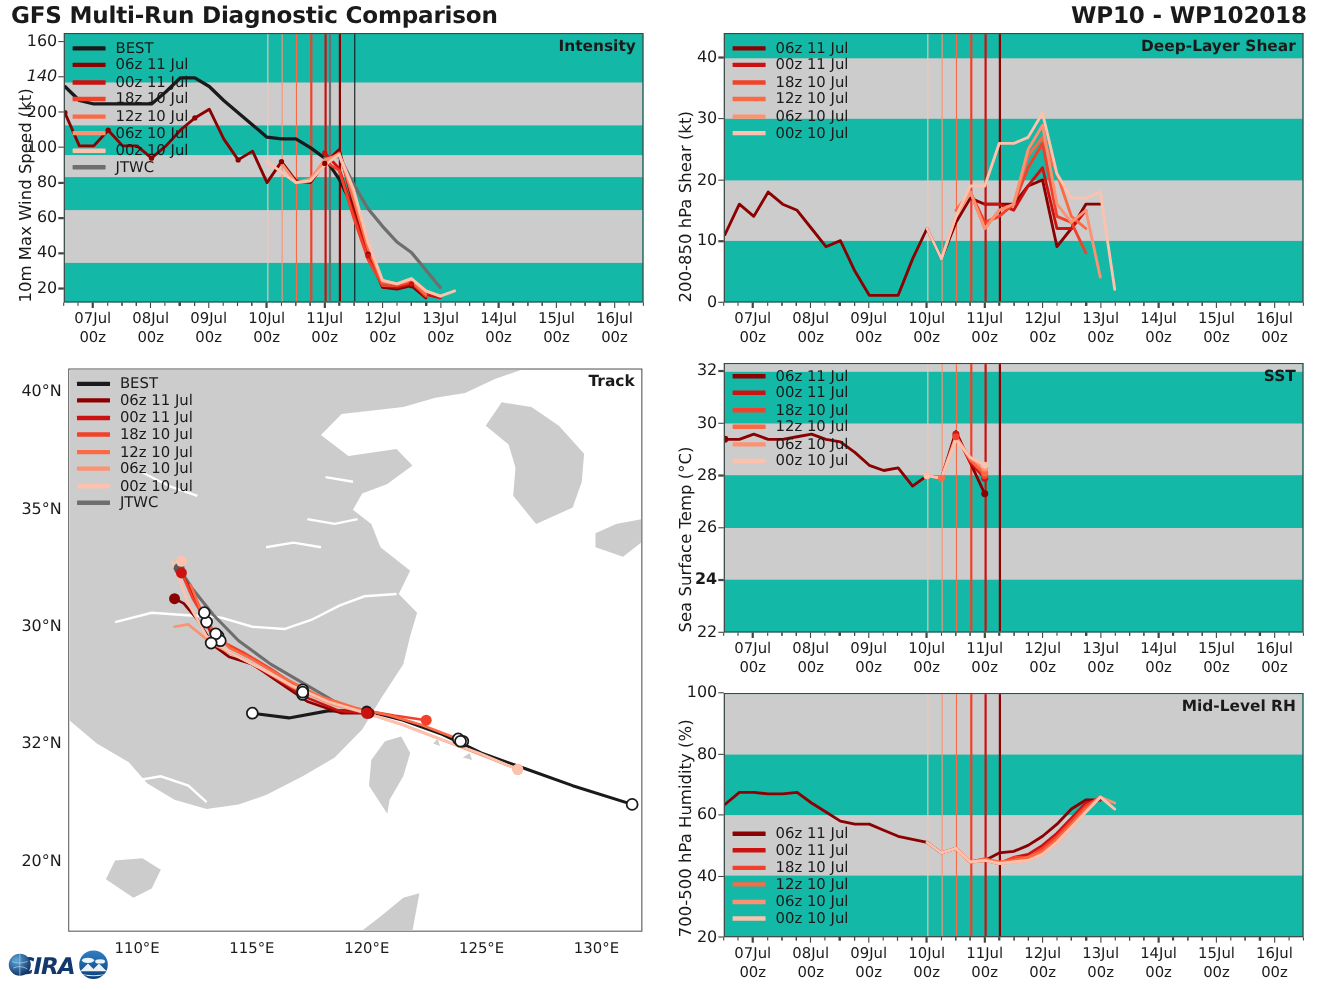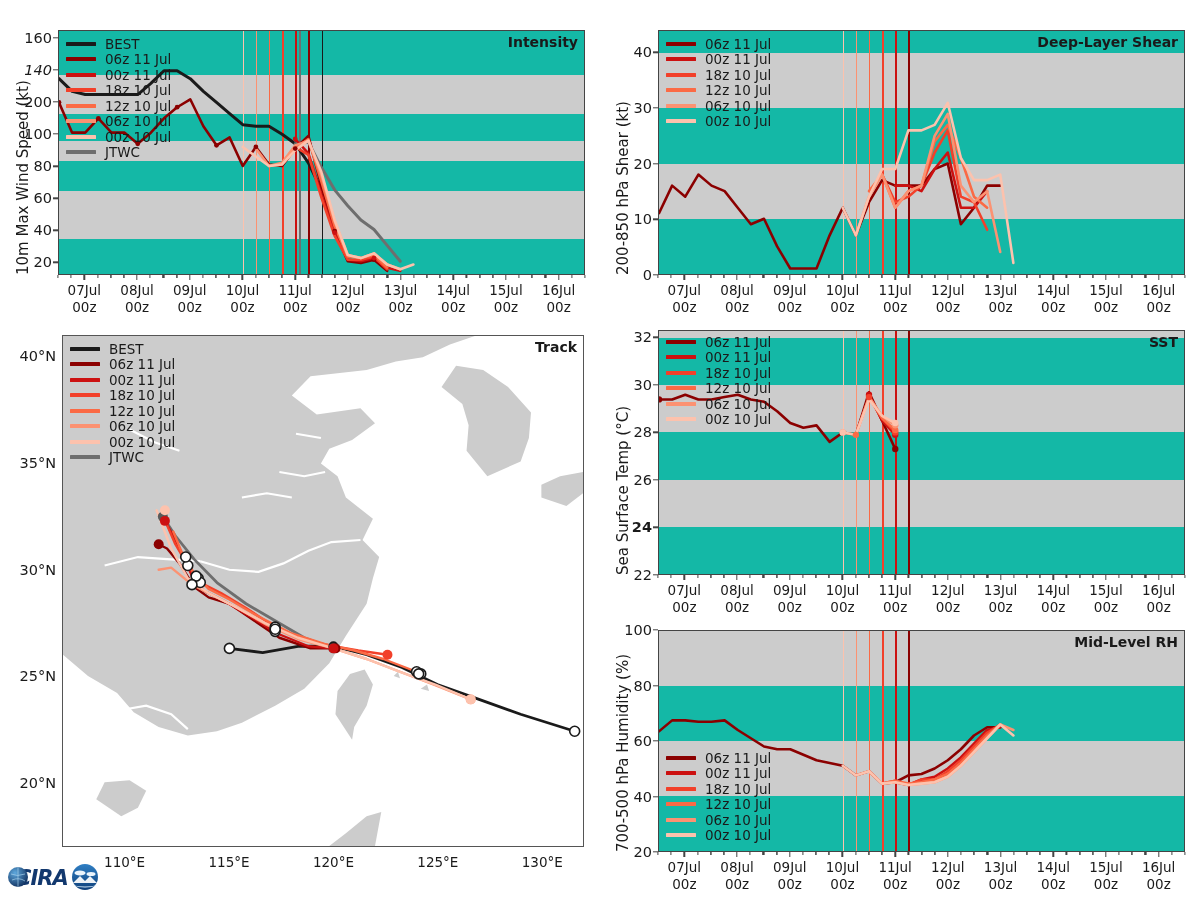--- a/index.html
+++ b/index.html
@@ -73,20 +73,22 @@
   svg.mapsvg { position:absolute; inset:0; width:100%; height:100%; }
 
   
   .logo { position:absolute; left:6px; bottom:4px; width:100px; height:40px; }
 </style>
 </head>
 <body>
 
 <div class="fig">
 
+  <div class="fig-title">GFS Multi-Run Diagnostic Comparison</div>
+  <div class="fig-storm">WP10 - WP102018</div>
 
   <div class="panel" id="panel-intensity" style="left:58px; top:30px; width:527px; height:245px;">
     <div class="plotbox">
       <div class="bands">
           <div class="band" style="top: 66.0131%; height: 19.6078%;"></div>
           <div class="band" style="top: 45.098%; height: 8.49673%;"></div>
           <div class="band" style="top: 18.3007%; height: 15.6863%;"></div>
         </div>
       <div class="vlines">
           <div class="vline" style="left: 35%; background: rgb(253, 194, 173);"></div>
@@ -725,21 +727,21 @@
             <circle cx="357.05" cy="339.20" r="5" fill="#ffffff" stroke="#1a1a1a" stroke-width="1.6"></circle>
             <circle cx="129.46" cy="249.60" r="5" fill="#ffffff" stroke="#1a1a1a" stroke-width="1.6"></circle>
             <circle cx="409.25" cy="364.80" r="5" fill="#fdc2ad" stroke="none"></circle>
             <circle cx="102.31" cy="174.93" r="5" fill="#fdc2ad" stroke="none"></circle>
           </g>
       </svg>
       <div class="panel-label">Track</div>
     </div>
     <div class="ticks-y">
         <div class="ytick" style="top: 87.5%;">20°N</div>
-        <div class="ytick" style="top: 66.6667%;">25°N</div>
+        <div class="ytick" style="top: 66.6667%;">32°N</div>
         <div class="ytick" style="top: 45.8333%;">30°N</div>
         <div class="ytick" style="top: 25%;">35°N</div>
         <div class="ytick" style="top: 4.16667%;">40°N</div>
       </div>
     <div class="ticks-x">
         <div class="xtick" style="left: 12%;">110°E</div>
         <div class="xtick" style="left: 32%;">115°E</div>
         <div class="xtick" style="left: 52%;">120°E</div>
         <div class="xtick" style="left: 72%;">125°E</div>
         <div class="xtick" style="left: 92%;">130°E</div>

